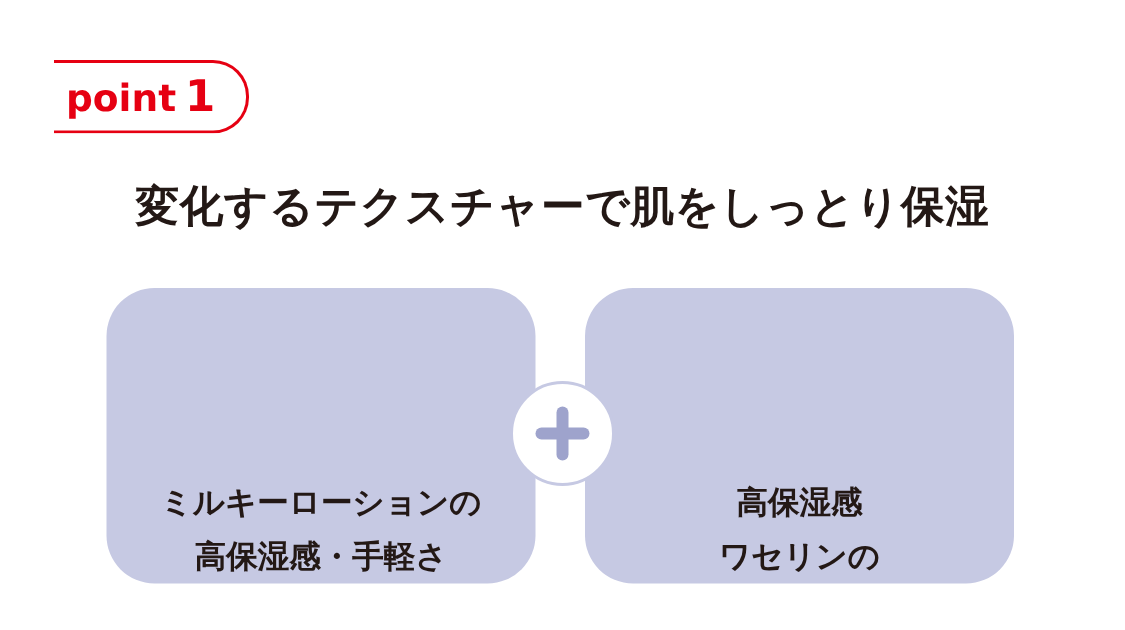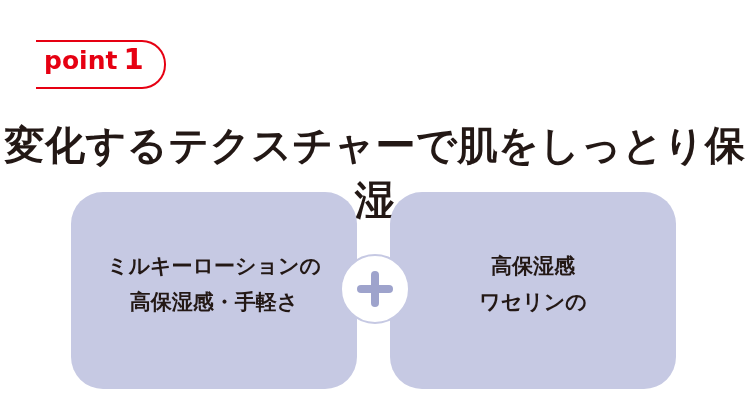--- a/index.html
+++ b/index.html
@@ -7,32 +7,32 @@
       width: 750px; height: 420px; background: #ffffff; position: relative; overflow: hidden;
       font-family: "DejaVu Sans", "Liberation Sans", sans-serif;
     }
     .badge {
       position: absolute; left: 36px; top: 40px; width: 128px; height: 45px;
       border-top: 2.5px solid #e60012; border-bottom: 2.5px solid #e60012; border-right: 2.5px solid #e60012;
       border-left: none;
       border-radius: 0 24px 24px 0;
     }
     .badge-text {
-      position: absolute; left: 44px; top: 43px; height: 42px; line-height: 32px;
+      position: absolute; left: 44px; top: 43px; height: 42px; line-height: 42px;
       color: #e60012; font-weight: bold; font-size: 25px; letter-spacing: 0px;
     }
     .badge-num { font-size: 29px; margin-left: 6px; }
     .title {
       position: absolute; left: 0; right: 0; top: 118px; text-align: center;
-      font-size: 40px; font-weight: bold; color: #231815; letter-spacing: 0.5px;
+      font-size: 29px; font-weight: bold; color: #231815; letter-spacing: 0.5px;
     }
     .box {
       position: absolute; top: 192px; width: 286px; height: 197px;
       background: #c6c9e3; border-radius: 32px;
-      display: flex; align-items: center; justify-content: center; text-align: center;
+      display: flex; align-items: flex-end; justify-content: center; text-align: center;
       color: #231815; font-weight: bold; font-size: 21px; line-height: 36px;
     }
     .box-left { left: 71px; }
     .box-right { left: 390px; }
     .box .lines { margin-top: -14px; }
     .plus-circle {
       position: absolute; left: 340px; top: 254px; width: 66px; height: 66px;
       border-radius: 50%; background: #ffffff; border: 2px solid #c6c9e3;
     }
     .plus-h, .plus-v { position: absolute; background: #9ea3cc; border-radius: 4px; }

